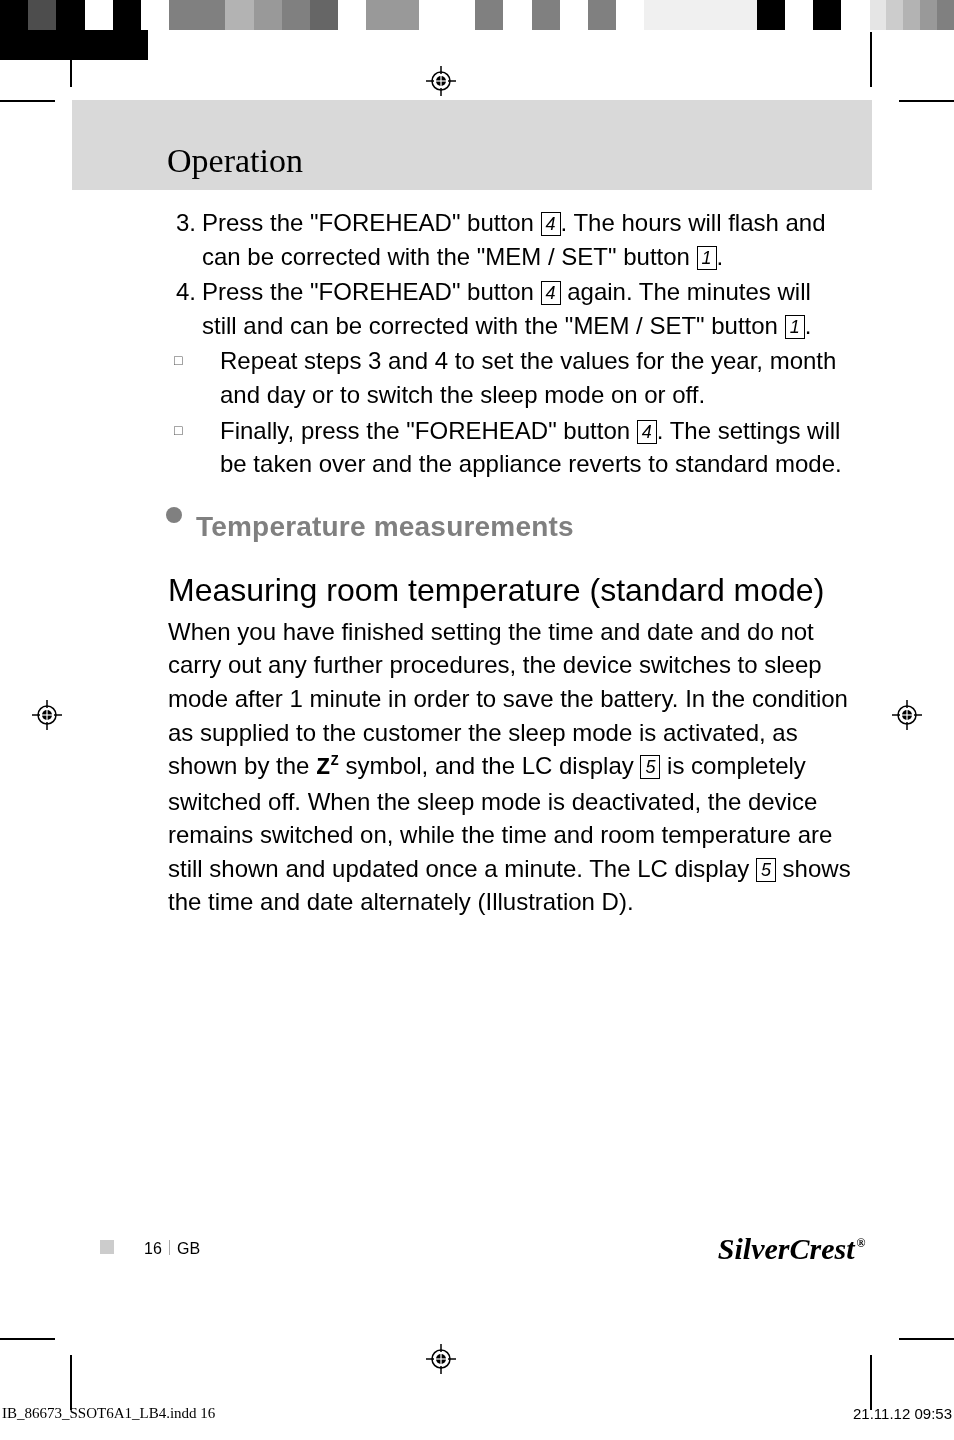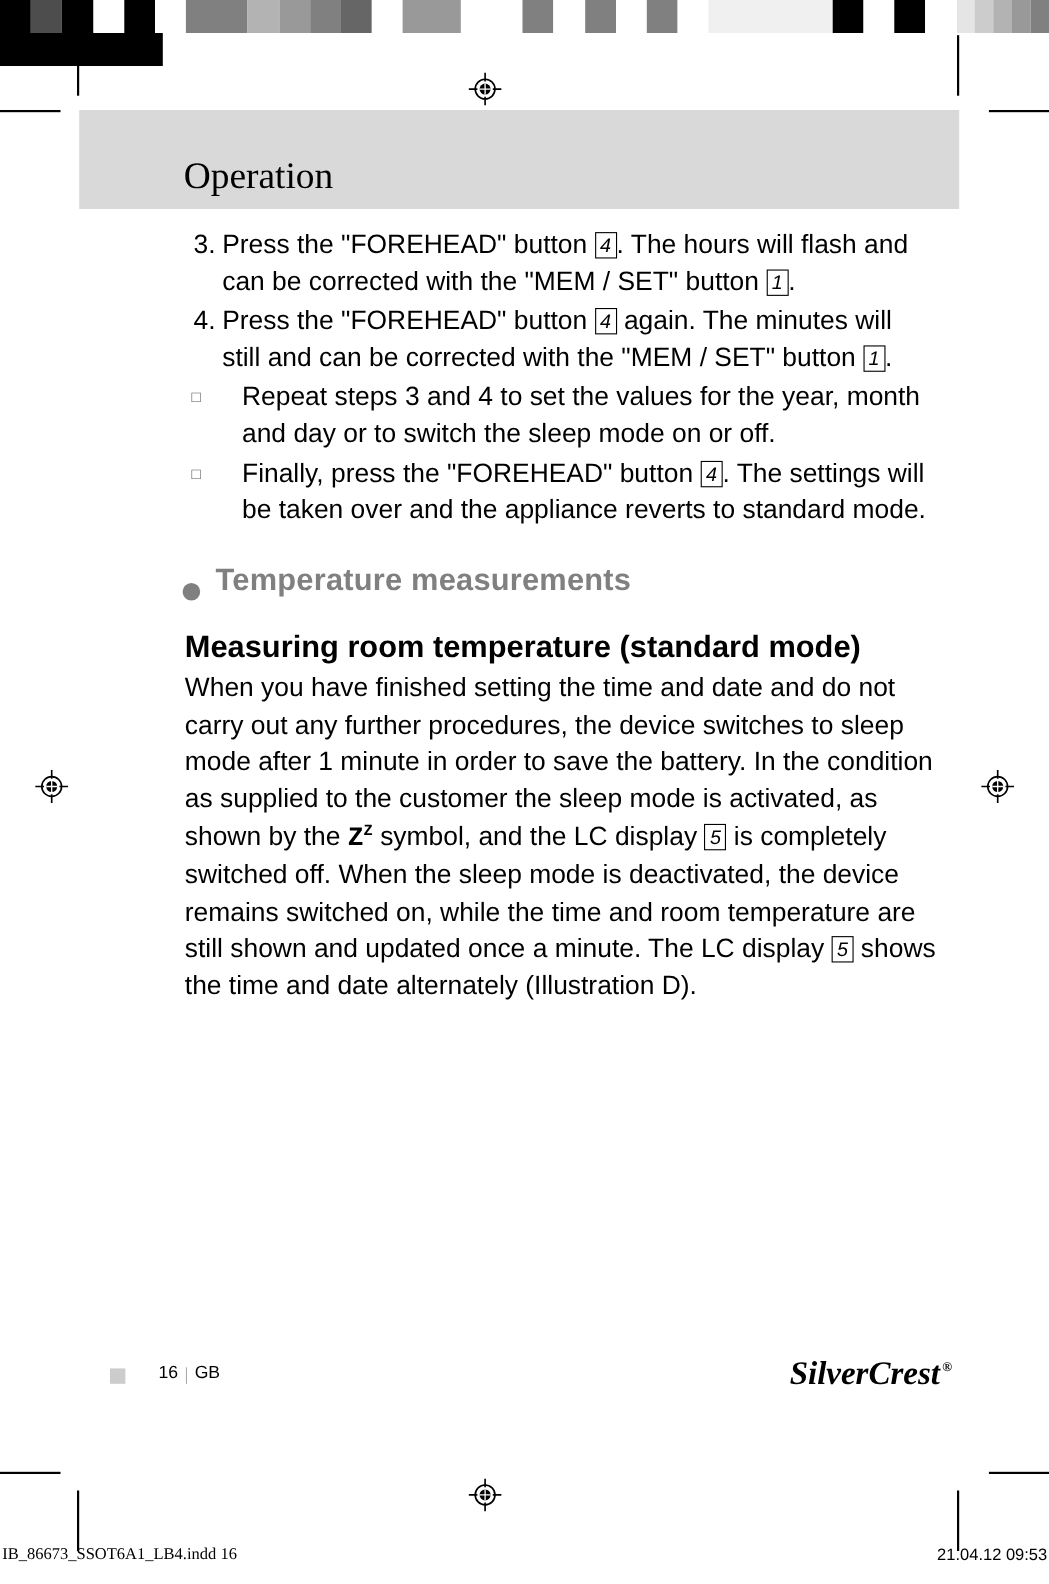--- a/index.html
+++ b/index.html
@@ -40,37 +40,37 @@
   .numlist .item { display: flex; margin-bottom: 2px; }
   .numlist .num { width: 34px; flex-shrink: 0; text-align: right; padding-right: 6px; }
   .numlist .txt { flex: 1; }
 
   .boxlist .item { display: flex; margin-bottom: 2px; }
   .boxlist .bul { width: 52px; flex-shrink: 0; font-size: 14px; padding-top: 7px; padding-left: 6px; color: #555; }
   .boxlist .txt { flex: 1; }
 
   .ref-box { display: inline-block; border: 1px solid #000; min-width: 20px; height: 24px; line-height: 22px; text-align: center; font-size: 18px; font-style: italic; font-family: Arial, sans-serif; padding: 0 4px; vertical-align: 1px; }
 
-  .section-heading { display: flex; align-items: flex-end; margin-top: 26px; margin-bottom: 22px; }
+  .section-heading { display: flex; align-items: flex-start; margin-top: 26px; margin-bottom: 22px; }
   .section-heading .dot { width: 16px; height: 16px; background: #808080; border-radius: 50%; margin-right: 14px; margin-left: -2px; }
   .section-heading h2 { font-size: 28px; font-weight: 700; color: #808080; font-family: Arial, Helvetica, sans-serif; letter-spacing: 0.2px; }
 
-  .subheading { font-size: 28px; font-weight: 700; margin-top: 4px; margin-bottom: 2px; font-family: Arial, Helvetica, sans-serif; }
+  .subheading { font-size: 32px; font-weight: 400; margin-top: 4px; margin-bottom: 2px; font-family: Arial, Helvetica, sans-serif; }
 
   .para { margin-bottom: 4px; }
 
   .zz { font-weight: 700; font-family: Liberation Mono, monospace; }
   .zz sup { font-size: 14px; vertical-align: super; }
 
   .warn-icon { display: inline-block; width: 22px; height: 20px; vertical-align: -2px; }
   .important { font-weight: 700; font-family: Arial, Helvetica, sans-serif; }
 
   
   .footer { position: absolute; top: 1232px; left: 100px; width: 765px; display: flex; justify-content: space-between; align-items: center; }
-  .footer-left { display: flex; align-items: flex-end; }
+  .footer-left { display: flex; align-items: flex-start; }
   .footer-left .box { width: 14px; height: 14px; background: #cccccc; margin-right: 30px; }
   .footer-left .pg { font-size: 16px; font-family: Arial, sans-serif; }
   .footer-left .sep { display: inline-block; width: 1.2px; height: 15px; background: #aaa; margin: 0 7px; vertical-align: -3px; }
   .footer-left .gb { font-size: 16px; font-family: Arial, sans-serif; }
   .brand { font-family: "Times New Roman", Georgia, serif; font-weight: 900; font-style: italic; font-size: 30px; letter-spacing: -0.5px; }
   .brand .silver { letter-spacing: 0px; }
   .brand .crest { letter-spacing: 0px; }
   .brand sup { font-size: 12px; font-style: normal; vertical-align: 12px; margin-left: 2px; }
 
   
@@ -220,13 +220,13 @@
     <span class="pg">16</span>
     <span class="sep"></span>
     <span class="gb">GB</span>
   </div>
   <div class="brand">
     <span class="silver">Silver</span><span class="crest">Crest</span><sup>®</sup>
   </div>
 </div>
 
 <div class="imp-info">IB_86673_SSOT6A1_LB4.indd   16</div>
-<div class="imp-time">21.04.12   09:53</div>
+<div class="imp-time">21.11.12   09:53</div>
 
 </body></html>

